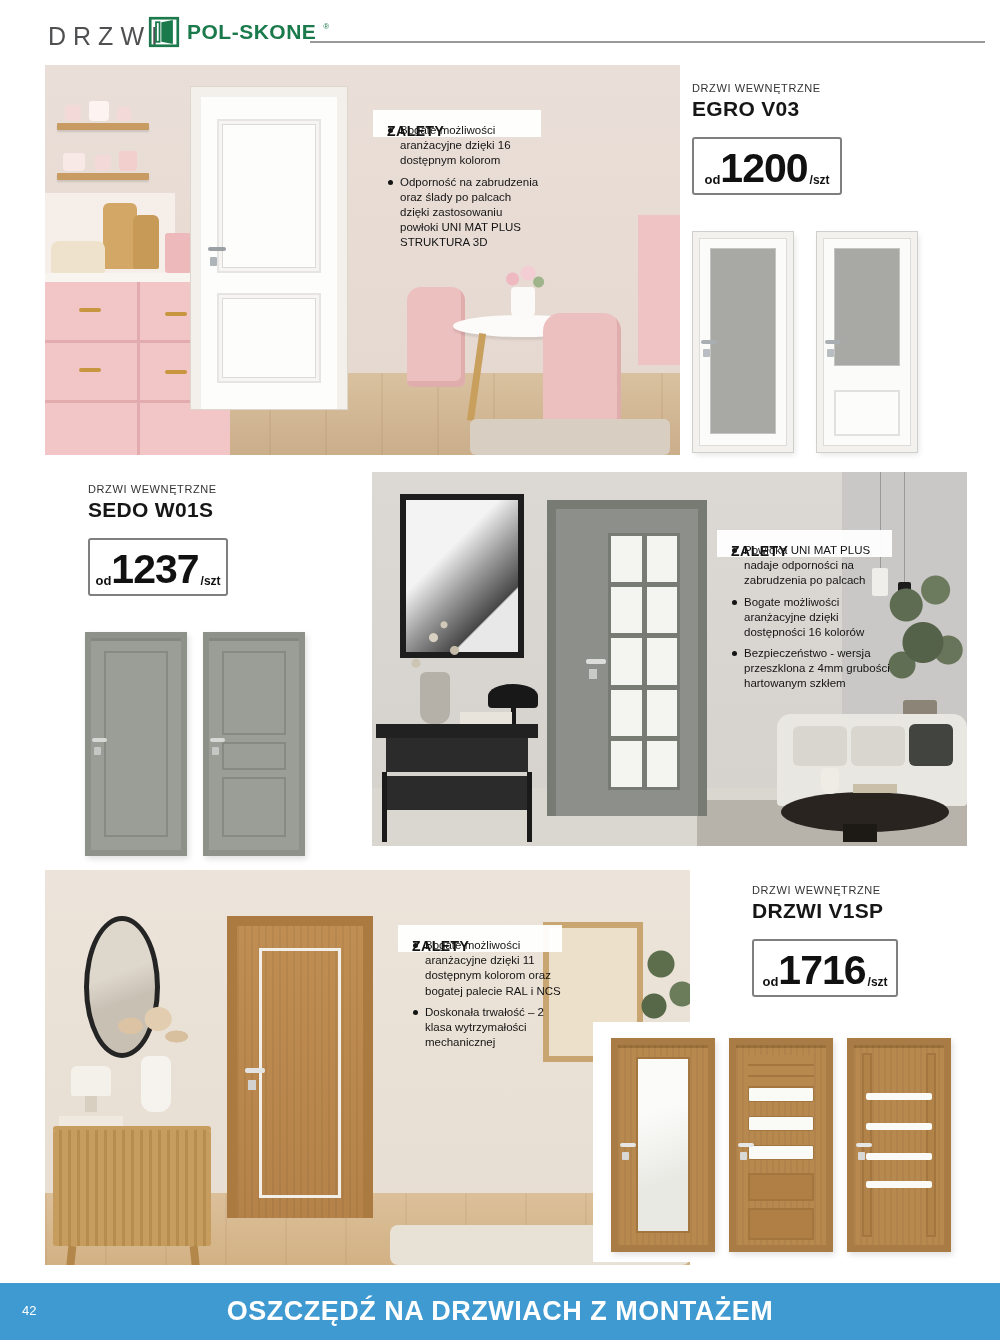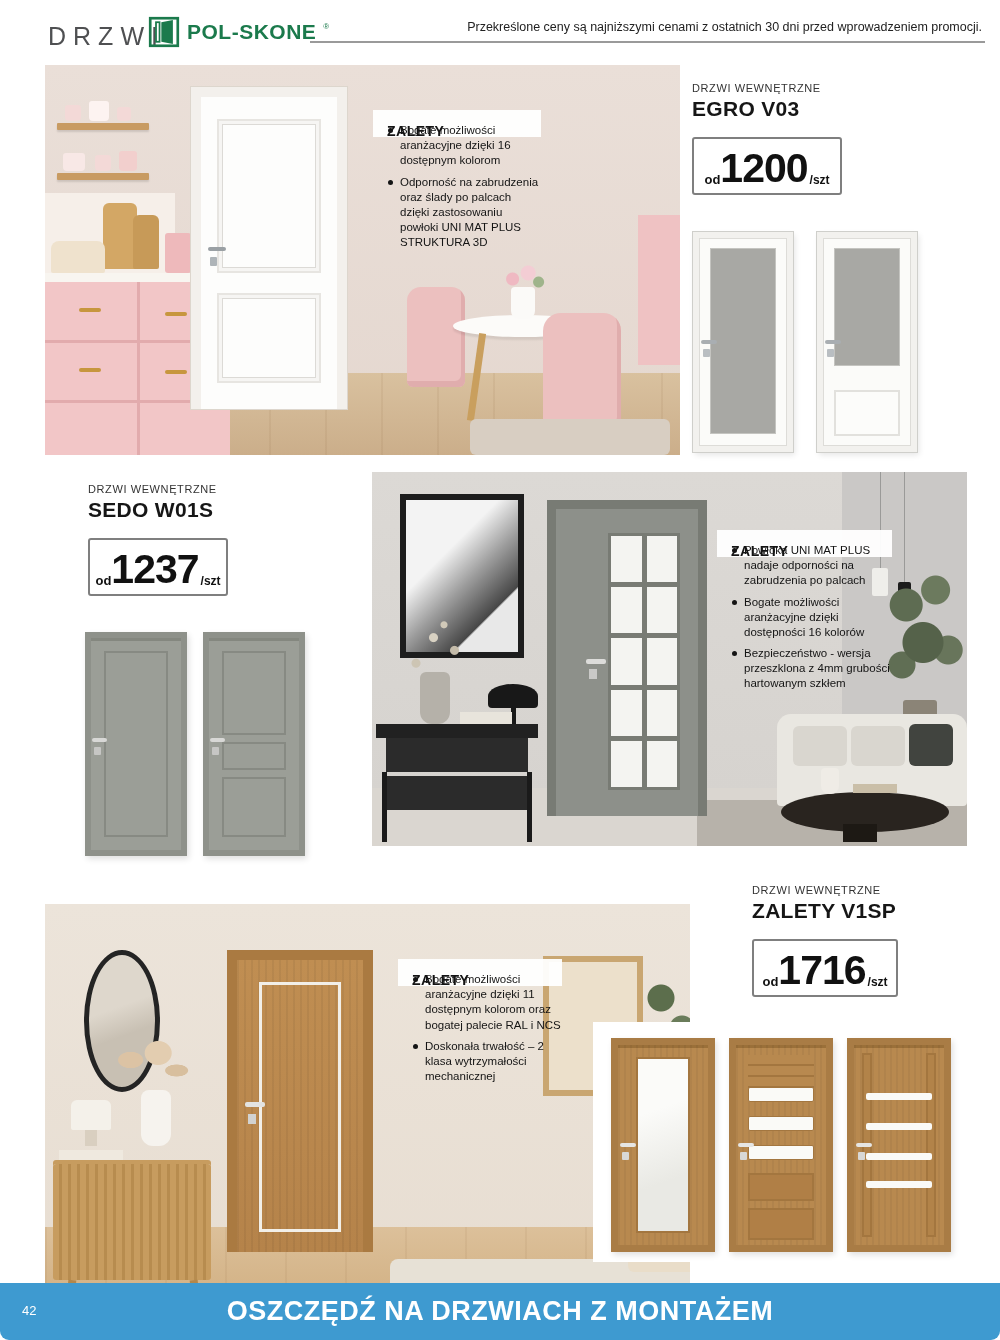--- a/index.html
+++ b/index.html
@@ -1,17 +1,17 @@
 <!DOCTYPE html>
 <html><head>
 <meta charset="utf-8">
 <style>
   html,body{margin:0;padding:0;background:#fff;}
   .page{position:relative;width:1000px;height:1340px;background:#fff;
-        font-family:"Liberation Sans",sans-serif;overflow:hidden;border-radius:9px;}
+        font-family:"Liberation Sans",sans-serif;overflow:hidden;}
 
   
   .cat-title{position:absolute;left:48px;top:22px;font-size:25px;letter-spacing:7px;color:#4f5052;}
   .logo{position:absolute;left:148px;top:16px;display:flex;align-items:center;gap:7px;}
   .logo svg{display:block;}
   .logo-text{font-size:21px;font-weight:bold;color:#1b7a4c;letter-spacing:.5px;}
   .logo-mark{font-size:8px;color:#1b7a4c;vertical-align:top;position:relative;top:-6px;}
   .disclaimer{position:absolute;right:18px;top:20px;font-size:12.5px;color:#222;}
   .header-rule{position:absolute;left:310px;right:15px;top:41px;height:2px;background:#9a9a9a;}
 
@@ -134,21 +134,21 @@
   .ph2 .sofa{right:0;top:242px;width:190px;height:92px;background:#e9e7e1;border-radius:14px 14px 4px 4px;}
   .ph2 .cushion{top:12px;width:54px;height:40px;background:#d9d6cf;border-radius:6px;}
   .ph2 .cu1{right:120px;} .ph2 .cu2{right:62px;} 
   .ph2 .cudark{right:14px;top:10px;width:44px;height:42px;background:#41443f;border-radius:6px;}
   .ph2 .ctable{right:18px;top:320px;width:168px;height:40px;background:#29241f;border-radius:50%;}
   .ph2 .ctleg{right:90px;top:352px;width:34px;height:18px;background:#1d1914;}
   .ph2 .ctbook{right:70px;top:312px;width:44px;height:9px;background:#cabfa8;}
   .ph2 .ctvase{right:128px;top:296px;width:18px;height:26px;background:#efece6;border-radius:4px 4px 8px 8px;}
 
   
-  .ph3{left:45px;top:904px;width:645px;height:395px;background:linear-gradient(#ece4da,#e7ddd1);}
+  .ph3{left:45px;top:870px;width:645px;height:395px;background:linear-gradient(#ece4da,#e7ddd1);}
   .ph3 .floor{left:0;right:0;bottom:0;height:72px;
       background:repeating-linear-gradient(90deg,rgba(120,80,40,.07) 0 2px,transparent 2px 60px),
                  linear-gradient(#dcc09a,#d2b184);}
   .ph3 .rug{right:0;bottom:0;width:300px;height:40px;background:#e7e1d6;border-radius:8px;}
   .ph3 .mirror{left:39px;top:46px;width:66px;height:132px;border-radius:50%;
       border:5px solid #242424;background:linear-gradient(160deg,#ded7cc 40%,#c8c0b3 60%);}
   .ph3 .pampas{left:58px;top:128px;width:92px;height:70px;background:
       radial-gradient(ellipse at 30% 40%,#dcc3a4 0 12px,transparent 13px),
       radial-gradient(ellipse at 60% 30%,#e3cdb0 0 13px,transparent 14px),
       radial-gradient(ellipse at 80% 55%,#d8bf9e 0 11px,transparent 12px);}
@@ -238,21 +238,20 @@
     <span>
       <svg width="32" height="32" viewBox="0 0 36 36">
         <rect x="2.5" y="2.5" width="31" height="31" fill="none" stroke="#1b7a4c" stroke-width="3"></rect>
         <path d="M15 7 L28 4.5 L28 31.5 L15 29 Z" fill="#1b7a4c"></path>
         <rect x="9" y="7" width="4" height="22" fill="none" stroke="#1b7a4c" stroke-width="2"></rect>
       </svg>
     </span>
     <span class="logo-text">POL-SKONE</span>
     <span class="logo-mark">®</span>
   </div>
-  <div class="disclaimer">Przekreślone ceny są najniższymi cenami z ostatnich 30 dni przed wprowadzeniem promocji.</div>
   <div class="header-rule"></div>
 
   <div class="photo ph1">
     <div class="floor"></div>
     <div class="bsplash"></div>
     <div class="shelf sh1"></div>
     <div class="shelf sh2"></div>
     <div class="cup c1"></div>
       <div class="cup c2"></div>
     <div class="cup c3"></div>
@@ -430,21 +429,21 @@
       <h3>ZALETY</h3>
       <ul>
         <li>Bogate możliwości aranżacyjne dzięki 11 dostępnym kolorom oraz bogatej palecie RAL i NCS</li>
         <li>Doskonała trwałość – 2 klasa wytrzymałości mechanicznej</li>
       </ul>
     </aside>
   </div>
 
   <div class="pcol3">
     <div class="ptype">DRZWI WEWNĘTRZNE</div>
-    <div class="pname">ZALETY V1SP</div>
+    <div class="pname">DRZWI V1SP</div>
     <div class="price-box" style="width:146px;">
       <span class="od">od</span>
       <span class="val">1716</span>
       <span class="unit">/szt</span>
     </div>
   </div>
 
   <div class="wpanel">
     <div class="cdoor door-wood" style="left:18px;top:16px;">
       <div class="grain"></div>

